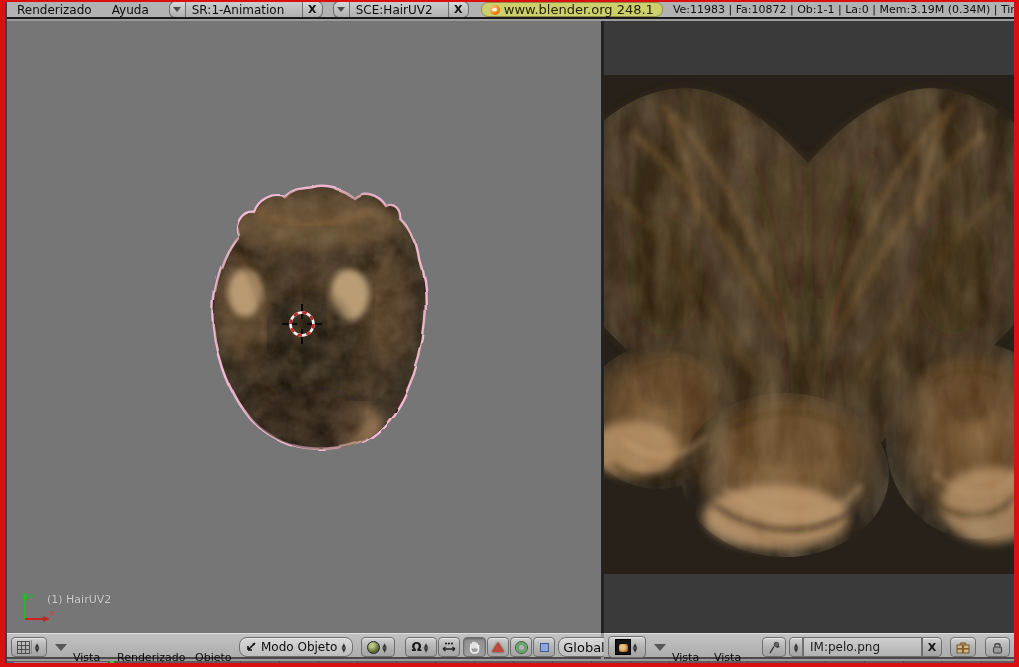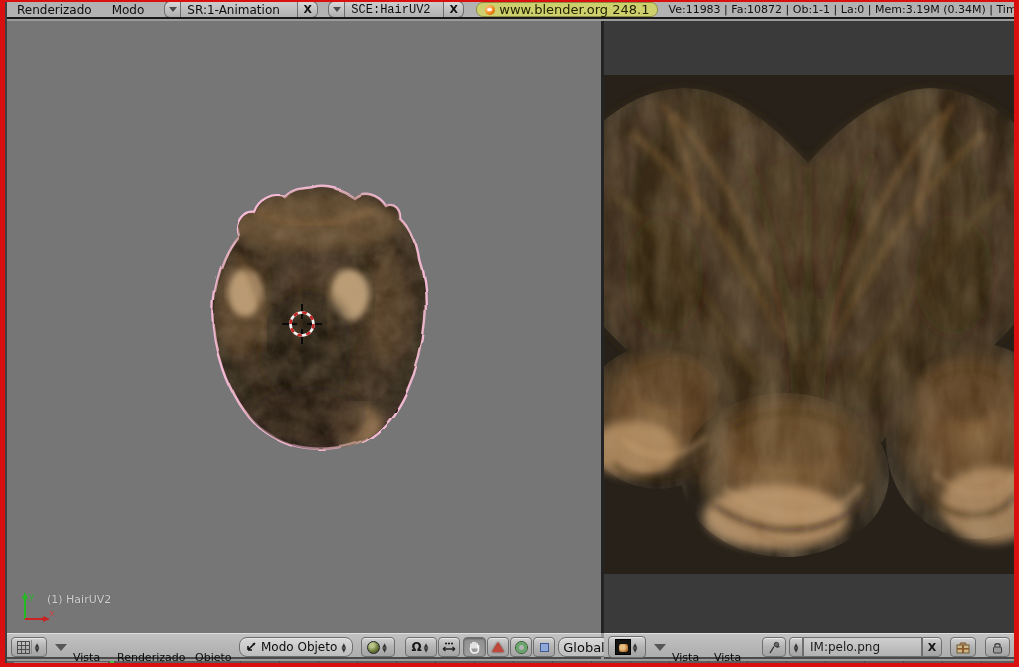--- a/index.html
+++ b/index.html
@@ -70,33 +70,33 @@
 </style>
 </head>
 <body>
 
 <div id="frame">
 <div id="window">
 
   <div id="topbar">
     <div class="tb-row">
       <span class="menu-label">Renderizado</span>
-      <span class="menu-label">Modo</span>
+      <span class="menu-label">Ayuda</span>
       <div class="fieldgrp">
         <div class="fg-step">
               <span class="tri-dn"></span>
             </div>
         <div class="fg-field" style="min-width:118px;">SR:1-Animation</div>
         <div class="fg-x">X</div>
       </div>
       <div class="fieldgrp">
         <div class="fg-step">
               <span class="tri-dn"></span>
             </div>
-        <div class="fg-field" style="min-width:100px;font-family:Liberation Mono, monospace;">SCE:HairUV2</div>
+        <div class="fg-field" style="min-width:100px;">SCE:HairUV2</div>
         <div class="fg-x">X</div>
       </div>
       <div id="verbadge">
         <span class="blogo"></span>
         <span>www.blender.org 248.1</span>
       </div>
       <div id="stats">Ve:11983 | Fa:10872 | Ob:1-1 | La:0 | Mem:3.19M (0.34M) | Time: | Ha</div>
     </div>
   </div>
 

